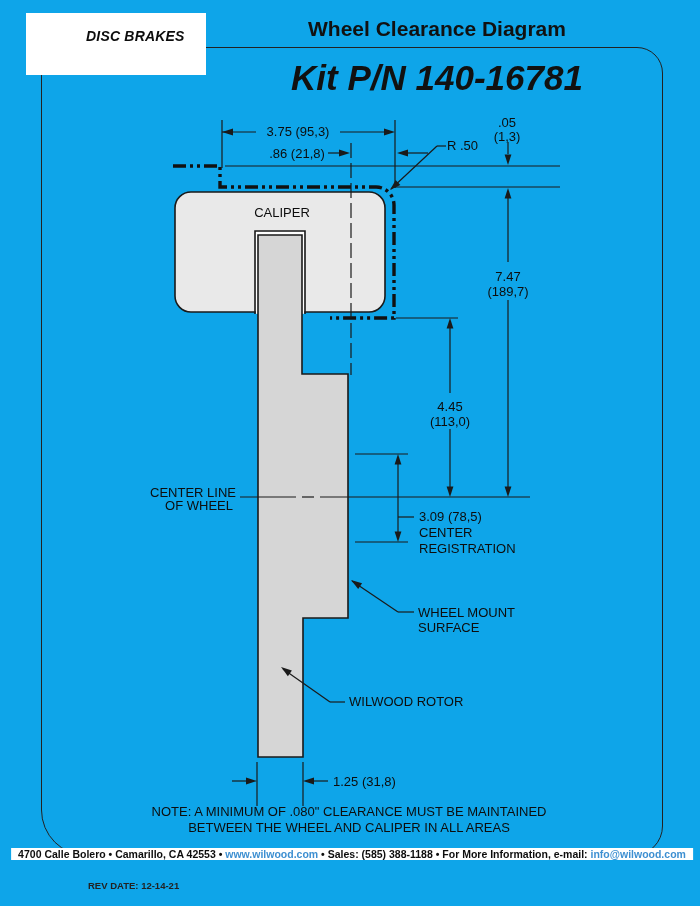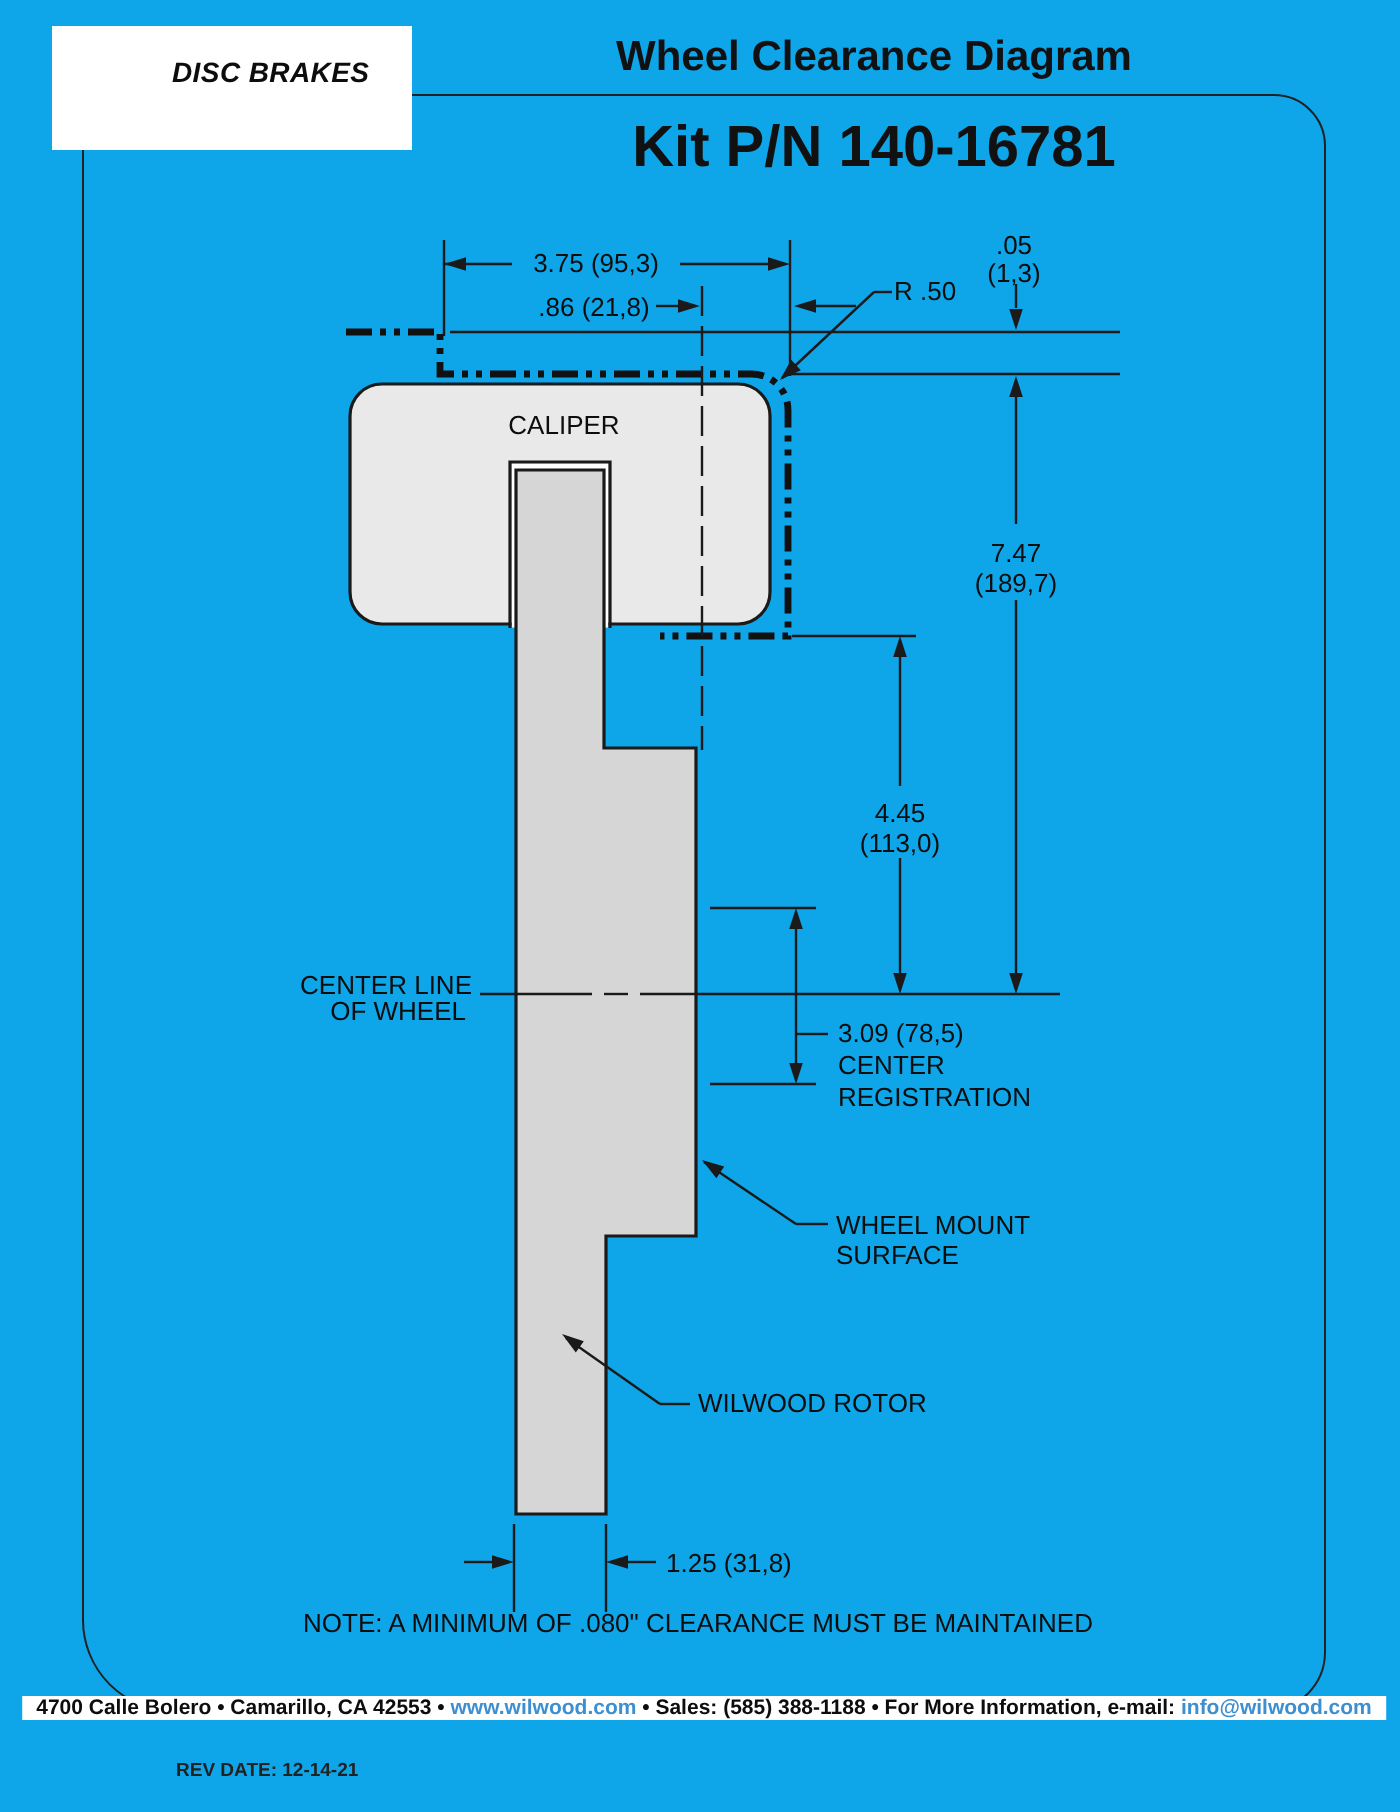--- a/index.html
+++ b/index.html
@@ -11,21 +11,21 @@
   
   #logo{position:absolute;left:26px;top:13px;width:180px;height:62px;background:#fff;z-index:3;}
   #logo .tagline{position:absolute;left:60px;top:15px;font-size:14px;font-weight:bold;
                  font-style:italic;letter-spacing:.2px;color:#0d0d0d;white-space:nowrap;}
   #logo .name{position:absolute;left:2px;top:18px;font-size:40px;line-height:1;
               font-weight:bold;letter-spacing:-3px;color:#e8342c;white-space:nowrap;}
   
   .doc-title{position:absolute;left:437px;top:17px;transform:translateX(-50%);
              font-size:21px;font-weight:bold;white-space:nowrap;z-index:2;}
   .kit-title{position:absolute;left:437px;top:58px;transform:translateX(-50%);
-             font-size:29px;font-weight:bold;white-space:nowrap;z-index:2;}
+             font-size:35px;font-weight:bold;font-style:italic;white-space:nowrap;z-index:2;}
   
   #note{position:absolute;left:349px;top:804px;transform:translateX(-50%);
         text-align:center;font-size:13px;line-height:16px;white-space:nowrap;z-index:2;color:#0d0d0d;}
   
   #footer{position:absolute;left:352px;top:848px;transform:translateX(-50%);
           background:#fff;padding:0 7px;font-size:10.5px;font-weight:bold;
           white-space:nowrap;z-index:3;color:#0d0d0d;}
   #footer .lnk{color:#3d8fd1;}
   #revdate{position:absolute;left:55px;top:880px;font-size:9.5px;font-weight:bold;
            color:#222;z-index:2;white-space:nowrap;padding-left:33px;}
@@ -132,19 +132,20 @@
     <text class="dim" x="419" y="537">CENTER</text>
     <text class="dim" x="419" y="553">REGISTRATION</text>
     <text class="lbl" x="418" y="617">WHEEL MOUNT</text>
     <text class="lbl" x="418" y="632">SURFACE</text>
     <text class="lbl" x="349" y="706">WILWOOD ROTOR</text>
     <text class="dim" x="333" y="786">1.25 (31,8)</text>
   </svg>
 
   <div id="note">
     <div>NOTE: A MINIMUM OF .080" CLEARANCE MUST BE MAINTAINED</div>
+    <div>BETWEEN THE WHEEL AND CALIPER IN ALL AREAS</div>
   </div>
 
   <div id="footer"><span>4700 Calle Bolero • Camarillo, CA 42553 • </span><span class="lnk">www.wilwood.com</span><span> • Sales: (585) 388-1188 • For More Information, e-mail: </span><span class="lnk">info@wilwood.com</span></div>
 
   <div id="revdate">REV DATE:  12-14-21</div>
 
 </div>
 
 </body></html>

